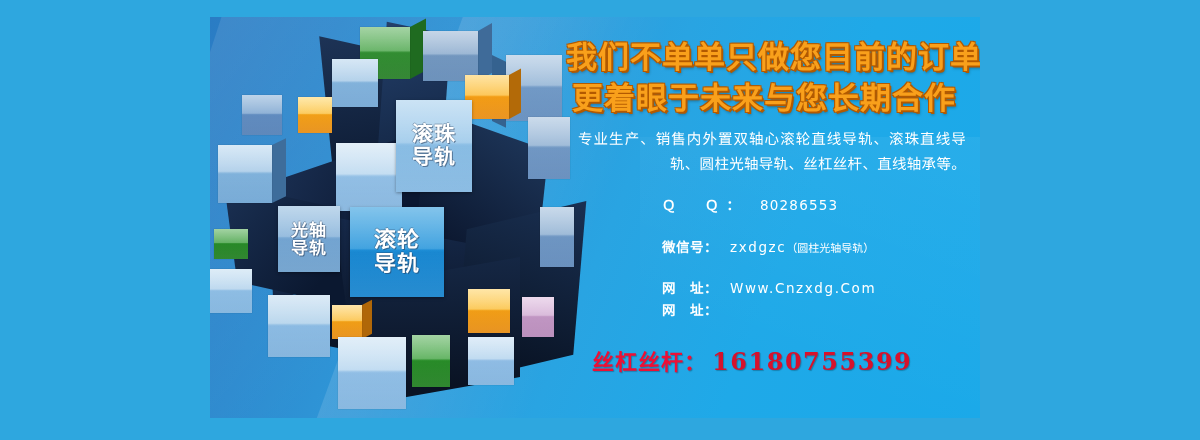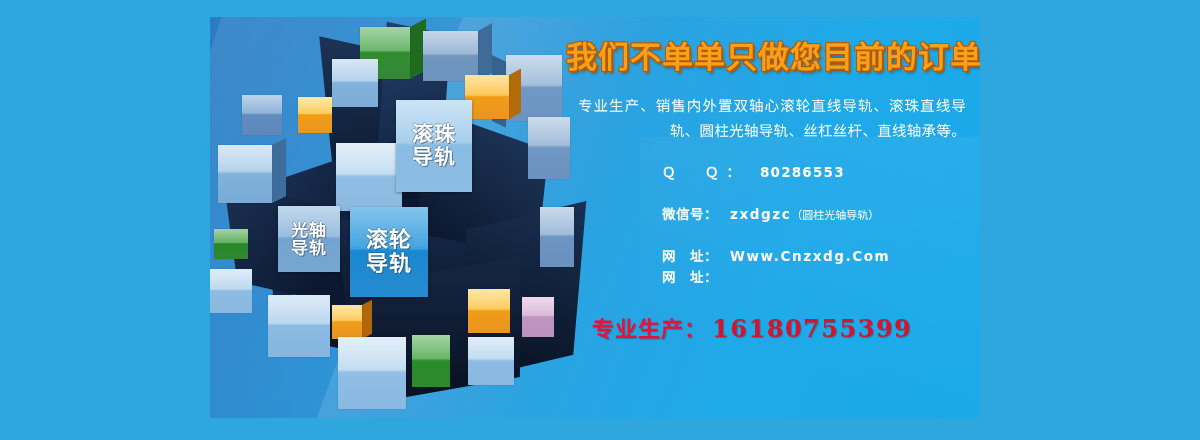--- a/index.html
+++ b/index.html
@@ -141,21 +141,21 @@
        2px 2px 0 #b35a00,
       -1px  1px 0 #b35a00,
        1px -1px 0 #b35a00,
       -1px -1px 0 #b35a00,
        2px 3px 3px rgba(0,0,0,0.30);
   }
   .headline .l1 { margin-left: 16px; }
   .headline .l2 { margin-left: 8px; }
 
   .desc {
-    margin-top: 16px;
+    margin-top: 8px;
     color: #ffffff;
     font-size: 14.5px;
     line-height: 1.72;
     text-align: justify;
     text-align-last: right;
     letter-spacing: 0.3px;
     padding: 0 4px 0 28px;
   }
 
   .contact {
@@ -170,21 +170,21 @@
     align-items: baseline;
     white-space: nowrap;
   }
   .contact .k {
     font-weight: bold;
     letter-spacing: 0.5px;
     margin-right: 12px;
   }
   .contact .k.sp { letter-spacing: 8px; }
   .contact .v {
-    font-weight: bold;
+    font-weight: normal;
     letter-spacing: 1.2px;
   }
   .contact .v.wide { letter-spacing: 1.6px; margin-top: 20px; }
   .contact .note {
     font-size: 11px;
     font-weight: normal;
     letter-spacing: 0;
   }
 
   .phone {
@@ -370,34 +370,35 @@
         <span>导轨</span>
       </div>
 
       <div class="label-box" style="left:68px;top:189px;width:62px;height:66px;font-size:17px;
                   background:linear-gradient(180deg,#93bcdf 0%,#84b1d9 46%,#70a2d0 50%,#689cca 100%);">
         <div class="gloss"></div>
         <span>光轴</span>
         <span>导轨</span>
       </div>
 
-      <div class="label-box" style="left:140px;top:190px;width:78px;height:90px;font-size:22px;
+      <div class="label-box" style="left:140px;top:190px;width:94px;height:90px;font-size:22px;
                   background:linear-gradient(180deg,#2a9ade 0%,#1f92da 46%,#1485d0 50%,#0f7fcb 100%);">
         <div class="gloss"></div>
         <span>滚轮</span>
         <span>导轨</span>
       </div>
 
 
     </div>
 
     <div id="copy">
 
       <div class="headline">
         <div class="l1">我们不单单只做您目前的订单</div>
+        <div class="l2">更着眼于未来与您长期合作</div>
       </div>
 
       <div class="desc">专业生产、销售内外置双轴心滚轮直线导轨、滚珠直线导轨、圆柱光轴导轨、丝杠丝杆、直线轴承等。</div>
 
       <div class="contact">
 
         <div class="row">
           <span class="k sp">Ｑ　Ｑ：</span>
           <span class="v">80286553</span>
         </div>
@@ -413,20 +414,20 @@
           <span class="v wide">Www.Cnzxdg.Com</span>
         </div>
 
         <div class="row">
           <span class="k">网　址：</span>
         </div>
 
       </div>
 
       <div class="phone">
-        <span class="pl">专业生产：</span>
+        <span class="pl">丝杠丝杆：</span>
         <span class="pn">16180755399</span>
       </div>
 
     </div>
 
   </div>
 </div>
 
 </body></html>

